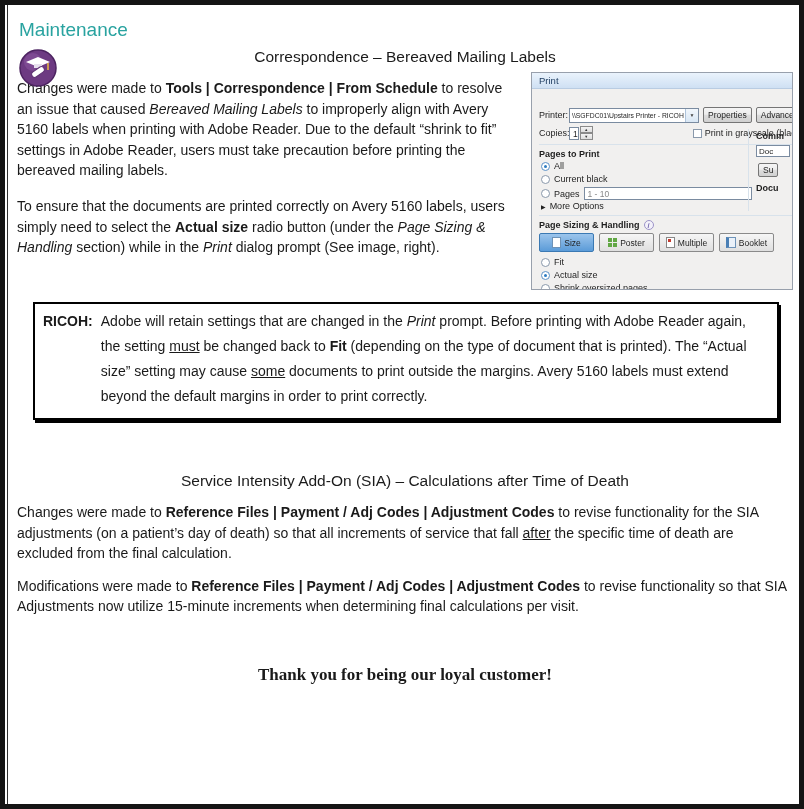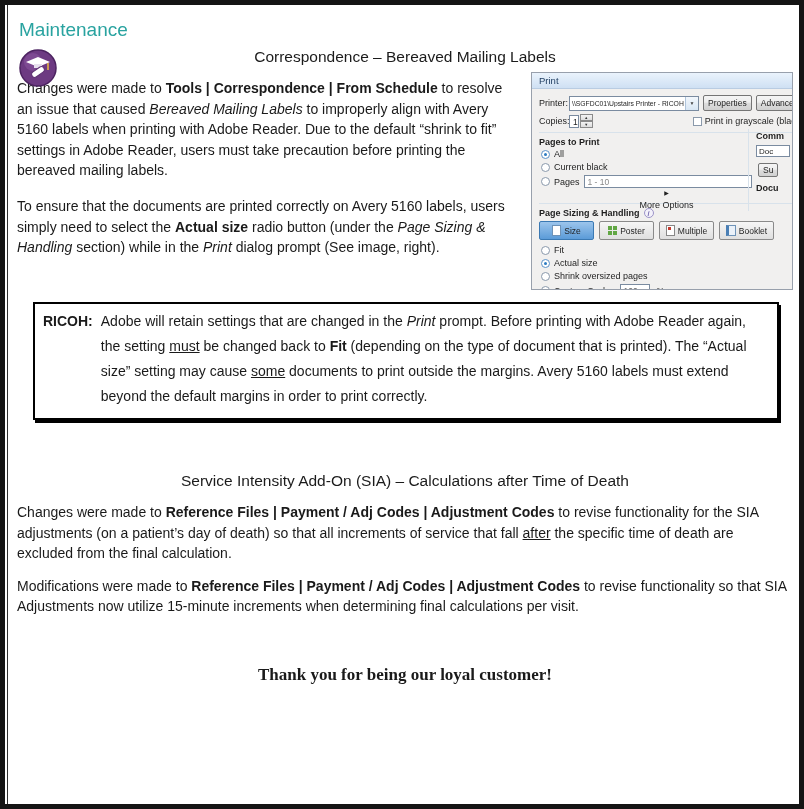--- a/index.html
+++ b/index.html
@@ -55,21 +55,21 @@
     position:relative; float:right;
     width:262px; height:218px;
     margin:6px 0 12px 10px;
     background:#f1f0ef;
     border:1px solid #98a0ac;
     overflow:hidden;
     font-size:9px; color:#1e1e1e;
   }
   .pd-title { height:16px; line-height:16px; padding-left:7px; font-size:9.5px; color:#1c3a5e;
     background:linear-gradient(#eaf3fc,#cfe0f3); border-bottom:1px solid #b9cce2; }
-  .pd-body { position:relative; padding:6px 0 0 7px; height:202px; }
+  .pd-body { position:relative; padding:18px 0 0 7px; height:202px; }
   .pd-row { display:flex; align-items:center; }
   .r1 { margin-bottom:3px; }
   .r2 { margin-bottom:3px; }
   .pd-label { width:30px; flex:none; }
   .pd-combo { display:inline-flex; align-items:center; width:130px; height:15px; background:#fff; border:1px solid #7a8ba0; flex:none; }
   .pd-combo-text { flex:1; font-size:6.8px; white-space:nowrap; overflow:hidden; padding-left:2px; }
   .pd-combo-arrow { width:13px; height:100%; display:flex; align-items:center; justify-content:center;
     font-size:5px; color:#444; background:linear-gradient(#f2f7fc,#d9e7f5); border-left:1px solid #afc4db; }
   .pd-btn { display:inline-flex; align-items:center; justify-content:center; height:16px; padding:0 4px; margin-left:4px;
     background:linear-gradient(#f5f5f5,#ededed 45%,#dddddd 50%,#d0d0d0);
@@ -82,21 +82,21 @@
   .pd-check-wrap { display:flex; align-items:center; margin-left:100px; white-space:nowrap; }
   .pd-checkbox { width:9px; height:9px; background:#fff; border:1px solid #8a99ab; margin-right:3px; flex:none; }
   .pd-sep { border-top:1px solid #d8e2eb; margin:4px 0 4px 0; }
   .pd-ghead { font-weight:bold; margin:0 0 2px 0; height:10px; display:flex; align-items:center; gap:4px; }
   .pd-radio-row { display:flex; align-items:center; gap:4px; margin:0 0 3px 2px; height:10px; white-space:nowrap; }
   .pd-radio-row.tall { height:13px; margin-bottom:1px; }
   .pd-radio { width:9px; height:9px; border-radius:50%; border:1px solid #8a99ab; background:#fff; flex:none; position:relative; }
   .pd-radio.sel { border-color:#5e93c8; }
   .pd-radio.sel::after { content:""; position:absolute; left:2px; top:2px; right:2px; bottom:2px; border-radius:50%; background:#2e7cc1; }
   .pd-pages-input { width:168px; color:#888; }
-  .pd-more { display:flex; align-items:center; gap:4px; margin:1px 0 1px 2px; height:10px;flex-direction:column; }
+  .pd-more { display:flex; align-items:center; gap:4px; margin:1px 0 1px 2px; height:10px; }
   .tri { font-size:6px; color:#222; }
   .pd-vsep { position:absolute; left:216px; top:40px; height:82px; border-left:1px solid #d8e2eb; }
   .pd-rightcol { position:absolute; left:224px; top:42px; width:60px; }
   .pd-rightcol .hdr { font-weight:bold; margin-bottom:4px; }
   .pd-minibox { width:34px; height:12px; background:#fff; border:1px solid #7a8ba0; font-size:8px; line-height:11px; padding-left:2px; margin-bottom:6px; }
   .pd-rightcol .pd-btn { margin:0 0 6px 2px; height:14px; }
   .pd-info { width:10px; height:10px; border-radius:50%; border:1px solid #9d94c8; color:#7a6fb0; font-size:7px;
     line-height:9px; text-align:center; background:#f3f1fa; font-style:italic; font-weight:bold; }
   .pd-sizebtns { display:flex; gap:5px; margin:3px 0 5px 0; }
   .pd-sizebtn { display:flex; align-items:center; justify-content:center; gap:3px; width:55px; height:19px;

